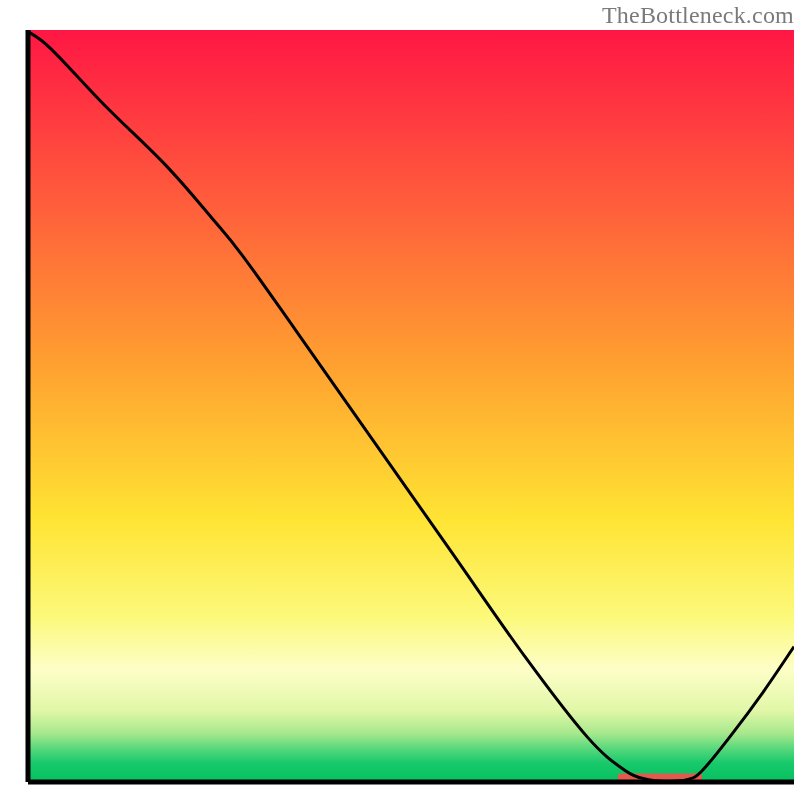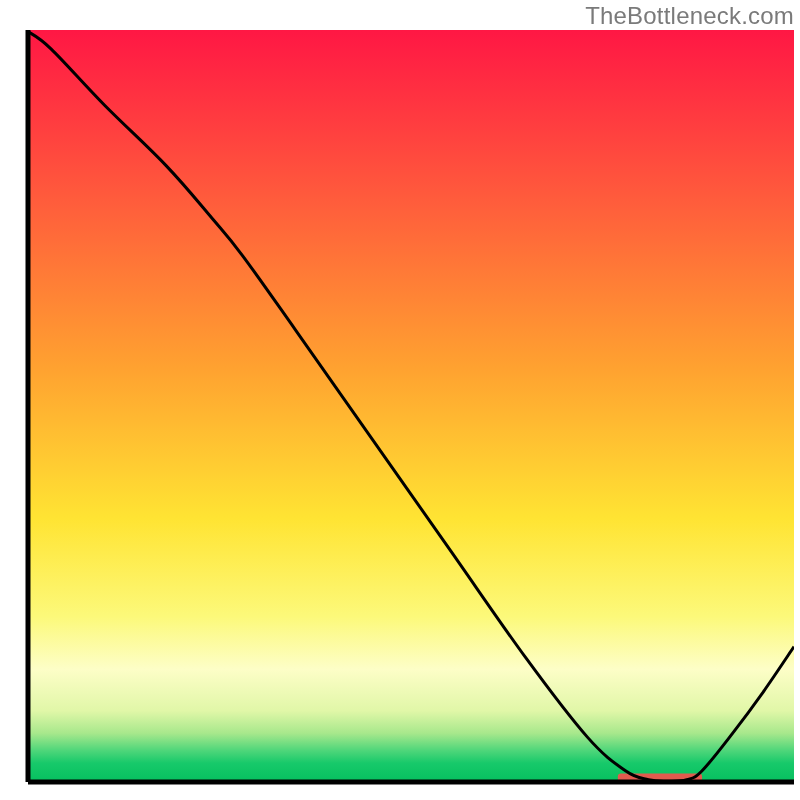--- a/index.html
+++ b/index.html
@@ -6,21 +6,21 @@
   html, body { width: 800px; height: 800px; overflow: hidden; background: #fff; }
   .chart-container {
     position: relative;
     width: 800px;
     height: 800px;
   }
   .watermark {
     position: absolute;
     top: 2px;
     right: 6px;
-    font-family: Liberation Sans, sans-serif;
+    font-family: Liberation Serif, serif;
     font-size: 24px;
     color: #7a7a7a;
     letter-spacing: 0.2px;
     z-index: 5;
   }
   svg.plot {
     position: absolute;
     left: 0; top: 0;
     width: 800px; height: 800px;
   }

